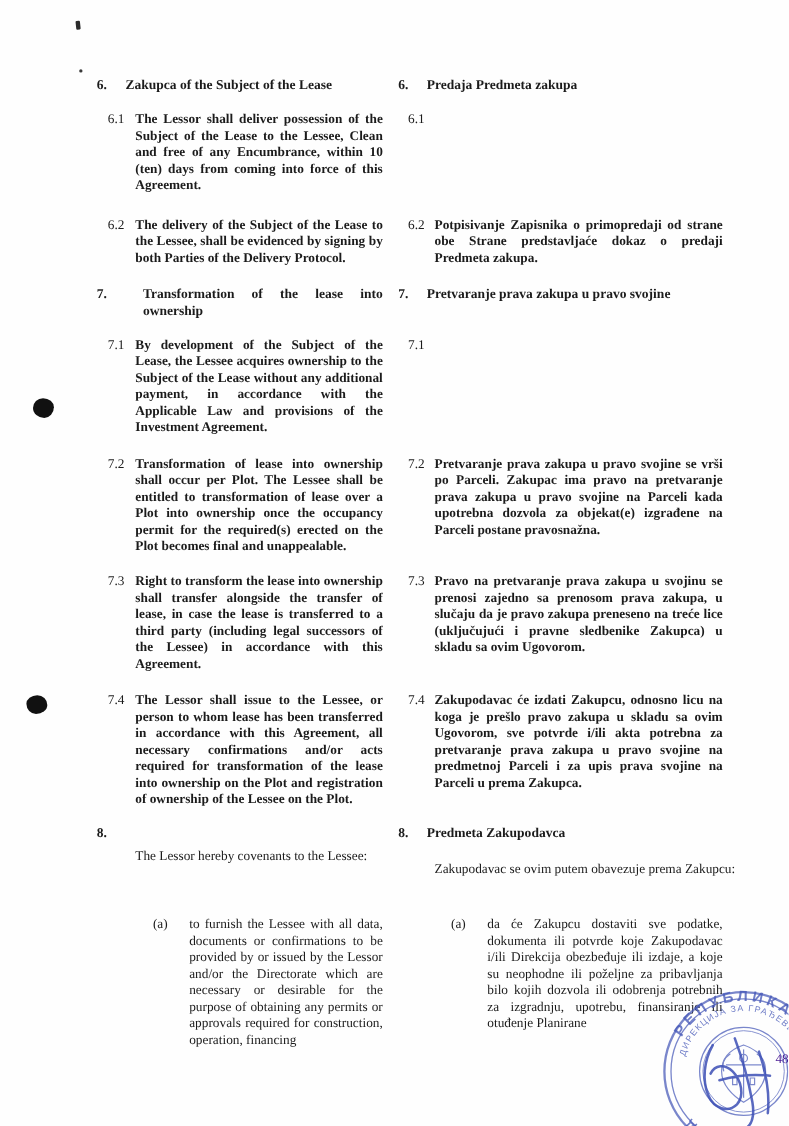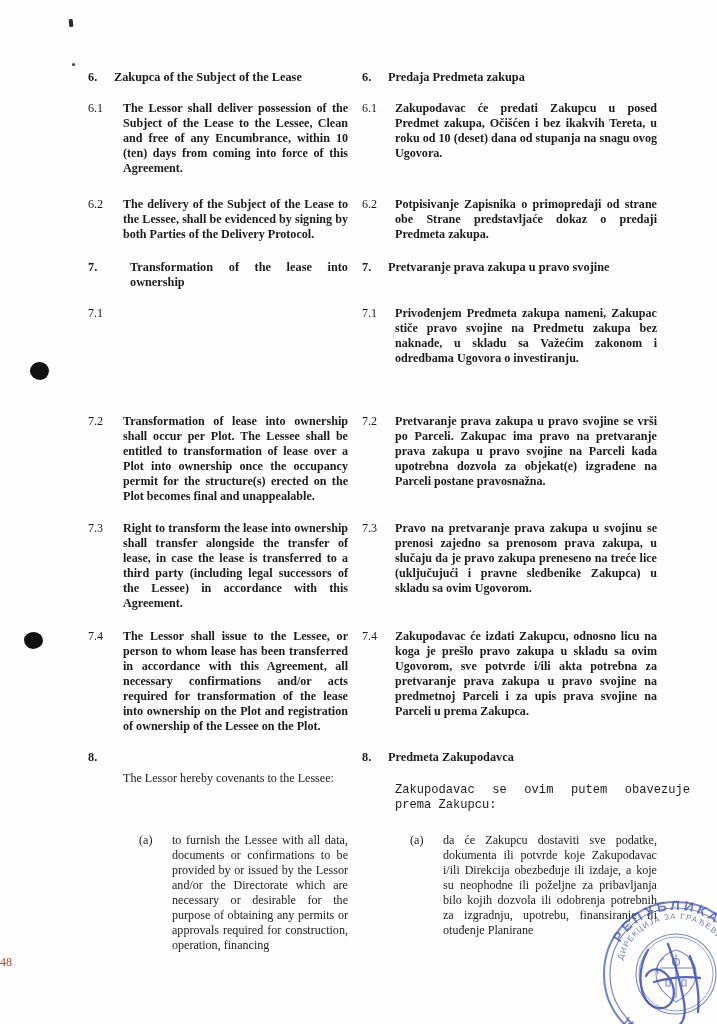--- a/index.html
+++ b/index.html
@@ -78,37 +78,37 @@
     margin-left: 16px;
   }
 
   .para {
     display: flex;
     text-align: justify;
   }
   .para .num {
     width: 35px;
     flex: 0 0 35px;
-    text-align: left;
+    text-align: center;
     font-weight: normal;
   }
   .para.right-col .num { width: 33px; flex: 0 0 33px; }
   .para .txt {
     flex: 1 1 auto;
     text-align: justify;
     text-align-last: left;
     font-weight: bold;
   }
 
   .plain {
     text-align: justify;
     text-align-last: left;
     margin-left: 35px;
   }
-  .plain.right-col { margin-left: 33px; font-family: Liberation Mono, monospace; }
+  .plain.right-col { margin-left: 33px; }
 
   .subitem {
     display: flex;
     text-align: justify;
   }
   .subitem .marker {
     width: 33px;
     flex: 0 0 33px;
     margin-left: 51px;
   }
@@ -117,23 +117,23 @@
     flex: 1 1 auto;
     text-align: justify;
     text-align-last: left;
     font-family: Liberation Serif, serif;
   }
 
   .page-number {
     position: absolute;
     left: 0; right: 0;
     top: 955px;
-    text-align: left;
+    text-align: right;
     font-size: 12px;
-    color: #c2410c;
+    color: #4c1d95;
   }
 
   
   .stamp {
     position: absolute;
     left: 586px;
     top: 884px;
     width: 180px;
     height: 180px;
     pointer-events: none;
@@ -174,25 +174,26 @@
       <span class="txt">The delivery of the Subject of the Lease to the Lessee, shall be evidenced by signing by both Parties of the Delivery Protocol.</span>
     </div>
 
     <div class="block heading" style="top:260px">
       <span class="num">7.</span>
       <span class="txt justify">Transformation of the lease into ownership</span>
     </div>
 
     <div class="block para" style="top:306px">
       <span class="num">7.1</span>
+      <span class="txt">By development of the Subject of the Lease, the Lessee acquires ownership to the Subject of the Lease without any additional payment, in accordance with the Applicable Law and provisions of the Investment Agreement.</span>
     </div>
 
     <div class="block para" style="top:414px">
       <span class="num">7.2</span>
-      <span class="txt">Transformation of lease into ownership shall occur per Plot. The Lessee shall be entitled to transformation of lease over a Plot into ownership once the occupancy permit for the structure(s) erected on the Plot becomes final and unappealable.</span>
+      <span class="txt">Transformation of lease into ownership shall occur per Plot. The Lessee shall be entitled to transformation of lease over a Plot into ownership once the occupancy permit for the required(s) erected on the Plot becomes final and unappealable.</span>
     </div>
 
     <div class="block para" style="top:521px">
       <span class="num">7.3</span>
       <span class="txt">Right to transform the lease into ownership shall transfer alongside the transfer of lease, in case the lease is transferred to a third party (including legal successors of the Lessee) in accordance with this Agreement.</span>
     </div>
 
     <div class="block para" style="top:629px">
       <span class="num">7.4</span>
       <span class="txt">The Lessor shall issue to the Lessee, or person to whom lease has been transferred in accordance with this Agreement, all necessary confirmations and/or acts required for transformation of the lease into ownership on the Plot and registration of ownership of the Lessee on the Plot.</span>
@@ -213,36 +214,34 @@
 
   <div class="col col-right">
 
     <div class="block heading" style="top:70px">
       <span class="num">6.</span>
       <span class="txt">Predaja Predmeta zakupa</span>
     </div>
 
     <div class="block para right-col" style="top:101px">
       <span class="num">6.1</span>
-      <span class="txt">Zakupodavac će predati Zakupcu u posed Predmet zakupa, Očišćen i bez ikakvih Tereta, u roku od 10 (deset) dana od stupanja na snagu ovog Ugovora.</span>
     </div>
 
     <div class="block para right-col" style="top:197px">
       <span class="num">6.2</span>
       <span class="txt">Potpisivanje Zapisnika o primopredaji od strane obe Strane predstavljaće dokaz o predaji Predmeta zakupa.</span>
     </div>
 
     <div class="block heading" style="top:260px">
       <span class="num">7.</span>
       <span class="txt">Pretvaranje prava zakupa u pravo svojine</span>
     </div>
 
     <div class="block para right-col" style="top:306px">
       <span class="num">7.1</span>
-      <span class="txt">Privođenjem Predmeta zakupa nameni, Zakupac stiče pravo svojine na Predmetu zakupa bez naknade, u skladu sa Važećim zakonom i odredbama Ugovora o investiranju.</span>
     </div>
 
     <div class="block para right-col" style="top:414px">
       <span class="num">7.2</span>
       <span class="txt">Pretvaranje prava zakupa u pravo svojine se vrši po Parceli. Zakupac ima pravo na pretvaranje prava zakupa u pravo svojine na Parceli kada upotrebna dozvola za objekat(e) izgrađene na Parceli postane pravosnažna.</span>
     </div>
 
     <div class="block para right-col" style="top:521px">
       <span class="num">7.3</span>
       <span class="txt">Pravo na pretvaranje prava zakupa u svojinu se prenosi zajedno sa prenosom prava zakupa, u slučaju da je pravo zakupa preneseno na treće lice (uključujući i pravne sledbenike Zakupca) u skladu sa ovim Ugovorom.</span>

